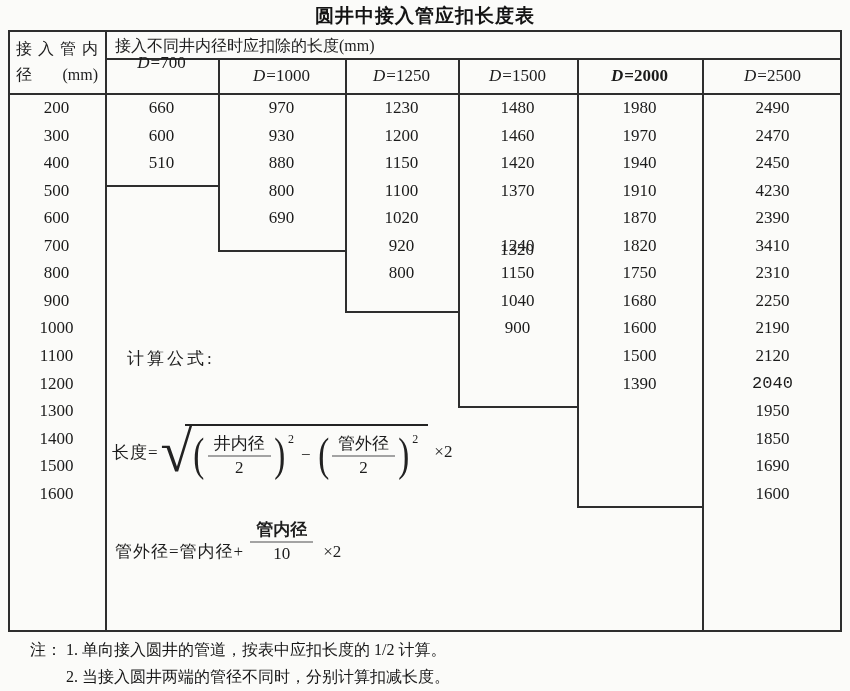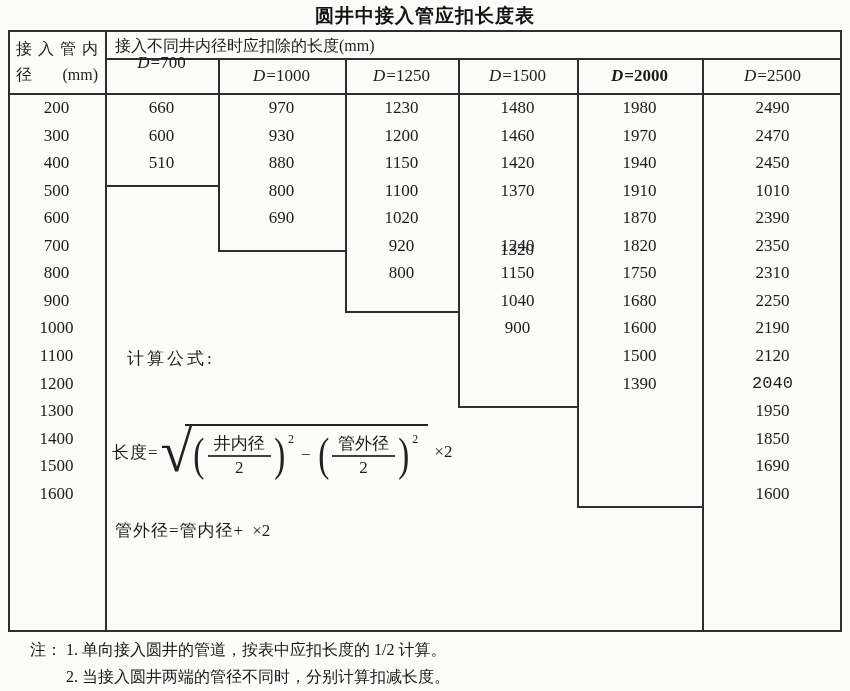--- a/index.html
+++ b/index.html
@@ -46,21 +46,21 @@
   }
   .rad-body {
     border-top:2px solid #232323; display:flex; align-items:center;
     padding:4px 8px 0 6px; height:56px; box-sizing:border-box;
   }
   .big-paren {
     font-size:46px; line-height:42px; font-weight:200;
     transform:scaleX(0.72); color:#222;
   }
   .frac { display:inline-flex; flex-direction:column; align-items:center; margin:0 1px; }
-  .frac .num { border-bottom:2px solid #404040; padding:0 6px 2px; line-height:19px; }
+  .frac .num { border-bottom:2px solid #a3a3a3; padding:0 6px 2px; line-height:19px; }
   .frac .den { padding-top:2px; line-height:18px; }
   .pow { font-size:12px; align-self:flex-start; margin:2px 2px 0 1px; }
   .minus { margin:0 5px; }
   .f-times { margin-left:6px; }
   .formula2 {
     position:absolute; left:115px; top:520px;
     display:flex; align-items:flex-end; font-size:17px; white-space:nowrap;
   }
   .formula2 .f-lhs { line-height:22px; }
   .formula2 .frac { margin:0 4px; }
@@ -106,20 +106,24 @@
         </span>
         <span class="big-paren">)</span>
         <span class="pow">2</span>
       </span>
     </span>
     <span class="f-times">×2</span>
   </div>
 
   <div class="formula2">
     <span class="f-lhs">管外径=管内径+</span>
+    <span class="frac">
+      <span class="num">管内径</span>
+      <span class="den">10</span>
+    </span>
     <span class="f-times">×2</span>
   </div>
 
   <div class="notes">
     <div class="note-line">
       <span class="note-prefix">注：</span><span>1. 单向接入圆井的管道，按表中应扣长度的 1/2 计算。</span>
     </div>
     <div class="note-line">
       <span class="note-prefix"></span><span>2. 当接入圆井两端的管径不同时，分别计算扣减长度。</span>
     </div>
@@ -167,32 +171,32 @@
     <div class="cell" style="left: 281.5px; top: 149.1px; line-height: 27.55px;">880</div>
     <div class="cell" style="left: 401.5px; top: 149.1px; line-height: 27.55px;">1150</div>
     <div class="cell" style="left: 517.5px; top: 149.1px; line-height: 27.55px;">1420</div>
     <div class="cell" style="left: 639.5px; top: 149.1px; line-height: 27.55px;">1940</div>
     <div class="cell" style="left: 772.5px; top: 149.1px; line-height: 27.55px;">2450</div>
     <div class="cell" style="left: 56.5px; top: 176.7px; line-height: 27.55px;">500</div>
     <div class="cell" style="left: 281.5px; top: 176.7px; line-height: 27.55px;">800</div>
     <div class="cell" style="left: 401.5px; top: 176.7px; line-height: 27.55px;">1100</div>
     <div class="cell" style="left: 517.5px; top: 176.7px; line-height: 27.55px;">1370</div>
     <div class="cell" style="left: 639.5px; top: 176.7px; line-height: 27.55px;">1910</div>
-    <div class="cell" style="left: 772.5px; top: 176.7px; line-height: 27.55px;">1010</div>
+    <div class="cell" style="left: 772.5px; top: 176.7px; line-height: 27.55px;">4230</div>
     <div class="cell" style="left: 56.5px; top: 204.2px; line-height: 27.55px;">600</div>
     <div class="cell" style="left: 281.5px; top: 204.2px; line-height: 27.55px;">690</div>
     <div class="cell" style="left: 401.5px; top: 204.2px; line-height: 27.55px;">1020</div>
     <div class="cell" style="left: 517px; top: 204.2px; line-height: 27.55px; margin-top: 32px;">1320</div>
     <div class="cell" style="left: 639.5px; top: 204.2px; line-height: 27.55px;">1870</div>
     <div class="cell" style="left: 772.5px; top: 204.2px; line-height: 27.55px;">2390</div>
     <div class="cell" style="left: 56.5px; top: 231.8px; line-height: 27.55px;">700</div>
     <div class="cell" style="left: 401.5px; top: 231.8px; line-height: 27.55px;">920</div>
     <div class="cell" style="left: 517.5px; top: 231.8px; line-height: 27.55px; text-align: center;">1240</div>
     <div class="cell" style="left: 639.5px; top: 231.8px; line-height: 27.55px;">1820</div>
-    <div class="cell" style="left: 772.5px; top: 231.8px; line-height: 27.55px;">2350</div>
+    <div class="cell" style="left: 772.5px; top: 231.8px; line-height: 27.55px;">3410</div>
     <div class="cell" style="left: 56.5px; top: 259.3px; line-height: 27.55px;">800</div>
     <div class="cell" style="left: 401.5px; top: 259.3px; line-height: 27.55px;">800</div>
     <div class="cell" style="left: 517.5px; top: 259.3px; line-height: 27.55px;">1150</div>
     <div class="cell" style="left: 639.5px; top: 259.3px; line-height: 27.55px;">1750</div>
     <div class="cell" style="left: 772.5px; top: 259.3px; line-height: 27.55px;">2310</div>
     <div class="cell" style="left: 56.5px; top: 286.9px; line-height: 27.55px;">900</div>
     <div class="cell" style="left: 517.5px; top: 286.9px; line-height: 27.55px;">1040</div>
     <div class="cell" style="left: 639.5px; top: 286.9px; line-height: 27.55px;">1680</div>
     <div class="cell" style="left: 772.5px; top: 286.9px; line-height: 27.55px;">2250</div>
     <div class="cell" style="left: 56.5px; top: 314.4px; line-height: 27.55px;">1000</div>

